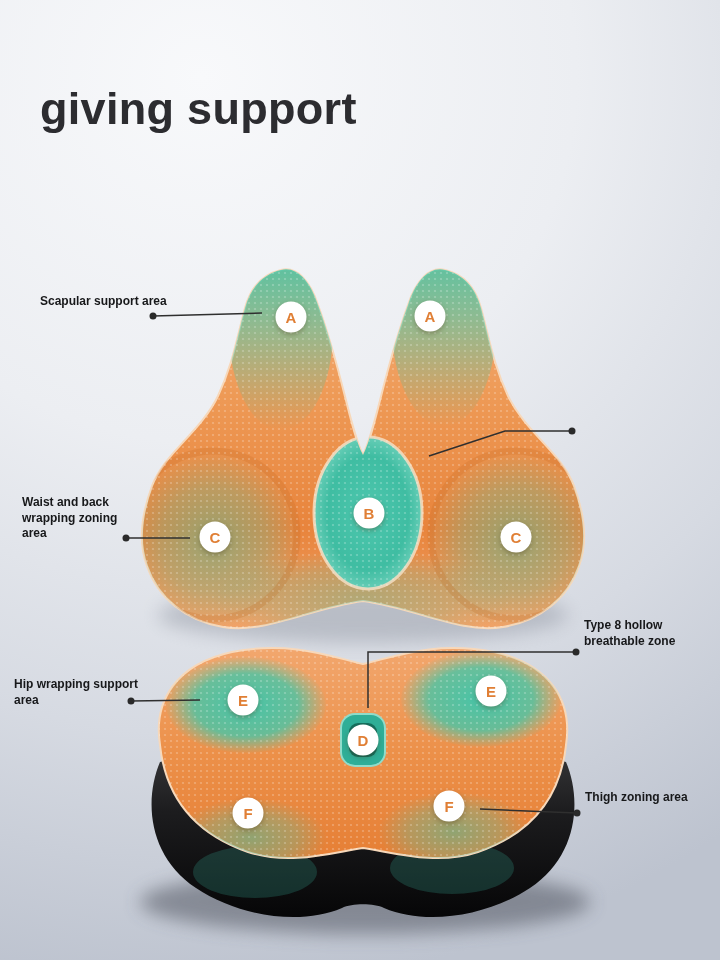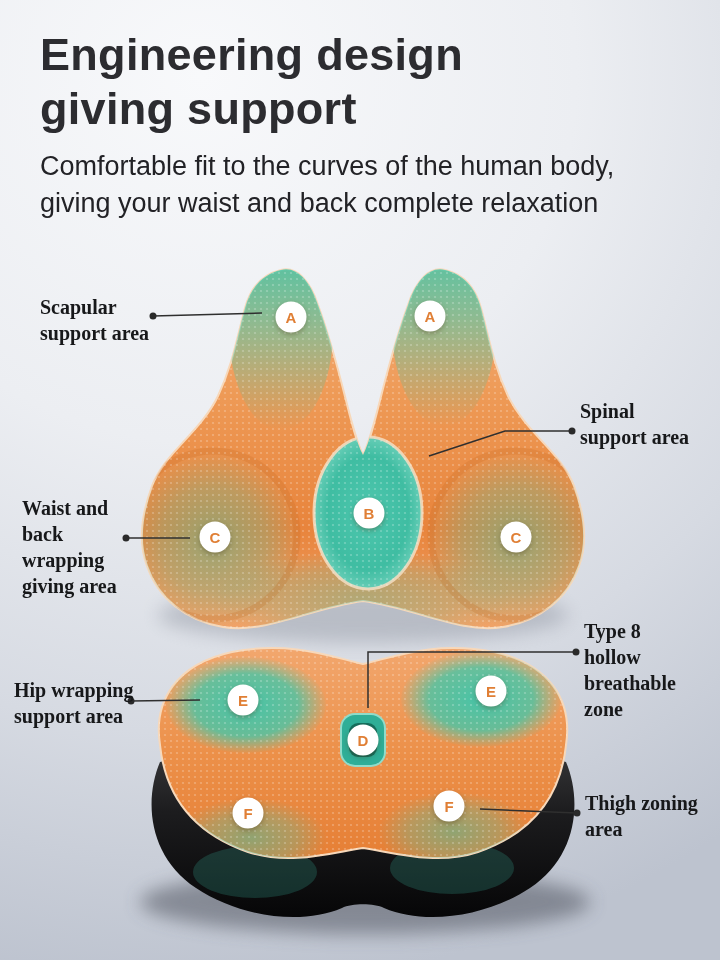--- a/index.html
+++ b/index.html
@@ -12,21 +12,21 @@
   .lines { pointer-events:none; }
   .title {
     position:absolute; left:40px; top:28px; margin:0;
     font-size:45px; font-weight:800; color:#2c2c30; line-height:1.2; letter-spacing:0.3px;
   }
   .subtitle {
     position:absolute; left:40px; top:148px; margin:0;
     font-size:27px; font-weight:400; color:#222226; line-height:1.38;
   }
   .callout {
-    position:absolute; font-size:20px; font-weight:700; color:#17181a; line-height:1.3;font-family:Liberation Serif, serif;
+    position:absolute; font-size:12px; font-weight:700; color:#17181a; line-height:1.3;
   }
   .callout.right { text-align:left; }
   .badge {
     position:absolute; width:31px; height:31px; border-radius:50%;
     background:#ffffff; box-shadow:0 2px 5px rgba(70,45,15,.35);
     display:flex; align-items:center; justify-content:center;
     font-size:15px; font-weight:700; color:#e07f35;
     transform:translate(-50%,-50%);
   }
 </style>
@@ -136,26 +136,24 @@
     <g fill="#2a2a2a">
       <circle cx="153" cy="316" r="3.5"></circle>
       <circle cx="572" cy="431" r="3.5"></circle>
       <circle cx="126" cy="538" r="3.5"></circle>
       <circle cx="131" cy="701" r="3.5"></circle>
       <circle cx="576" cy="652" r="3.5"></circle>
       <circle cx="577" cy="813" r="3.5"></circle>
     </g>
   </svg>
 
-  <h1 class="title"><span>Engineering design</span><br><span>giving support</span></h1>
-  <p class="subtitle"><span>Comfortable fit to the curves of the human body,</span><br><span>giving your waist and back complete relaxation</span></p>
+  <h1 class="title"><br><span>giving support</span></h1>
 
   <div class="callout" style="left:40px; top:294px; width:130px">Scapular support area</div>
-  <div class="callout right" style="left:580px; top:398px; width:118px">Spinal support area</div>
-  <div class="callout" style="left:22px; top:495px; width:116px">Waist and back wrapping giving area</div>
+  <div class="callout" style="left:22px; top:495px; width:116px">Waist and back wrapping zoning area</div>
   <div class="callout" style="left:14px; top:677px; width:126px">Hip wrapping support area</div>
   <div class="callout right" style="left:584px; top:618px; width:104px">Type 8 hollow breathable zone</div>
   <div class="callout right" style="left:585px; top:790px; width:115px">Thigh zoning area</div>
 
   <div class="badge" style="left:291px; top:317px">A</div>
   <div class="badge" style="left:430px; top:316px">A</div>
   <div class="badge" style="left:369px; top:513px">B</div>
   <div class="badge" style="left:215px; top:537px">C</div>
   <div class="badge" style="left:516px; top:537px">C</div>
   <div class="badge" style="left:243px; top:700px">E</div>

